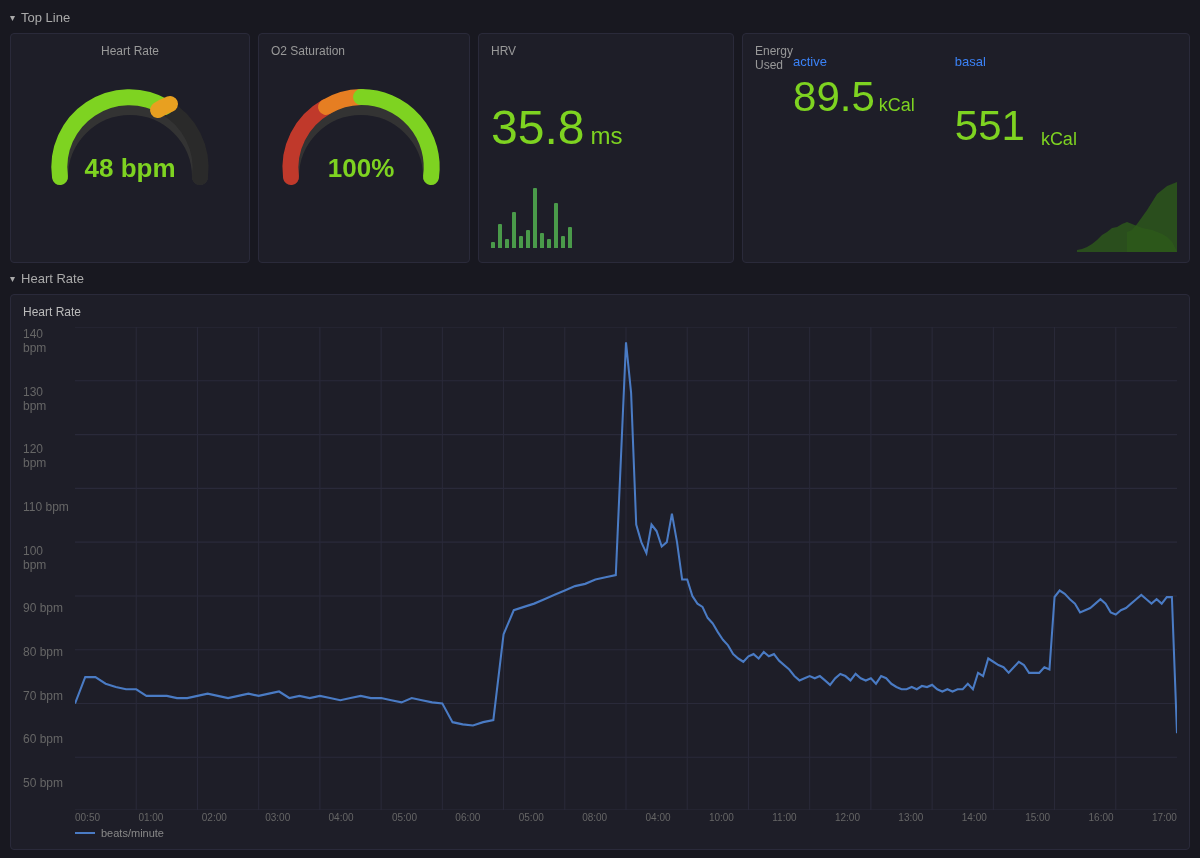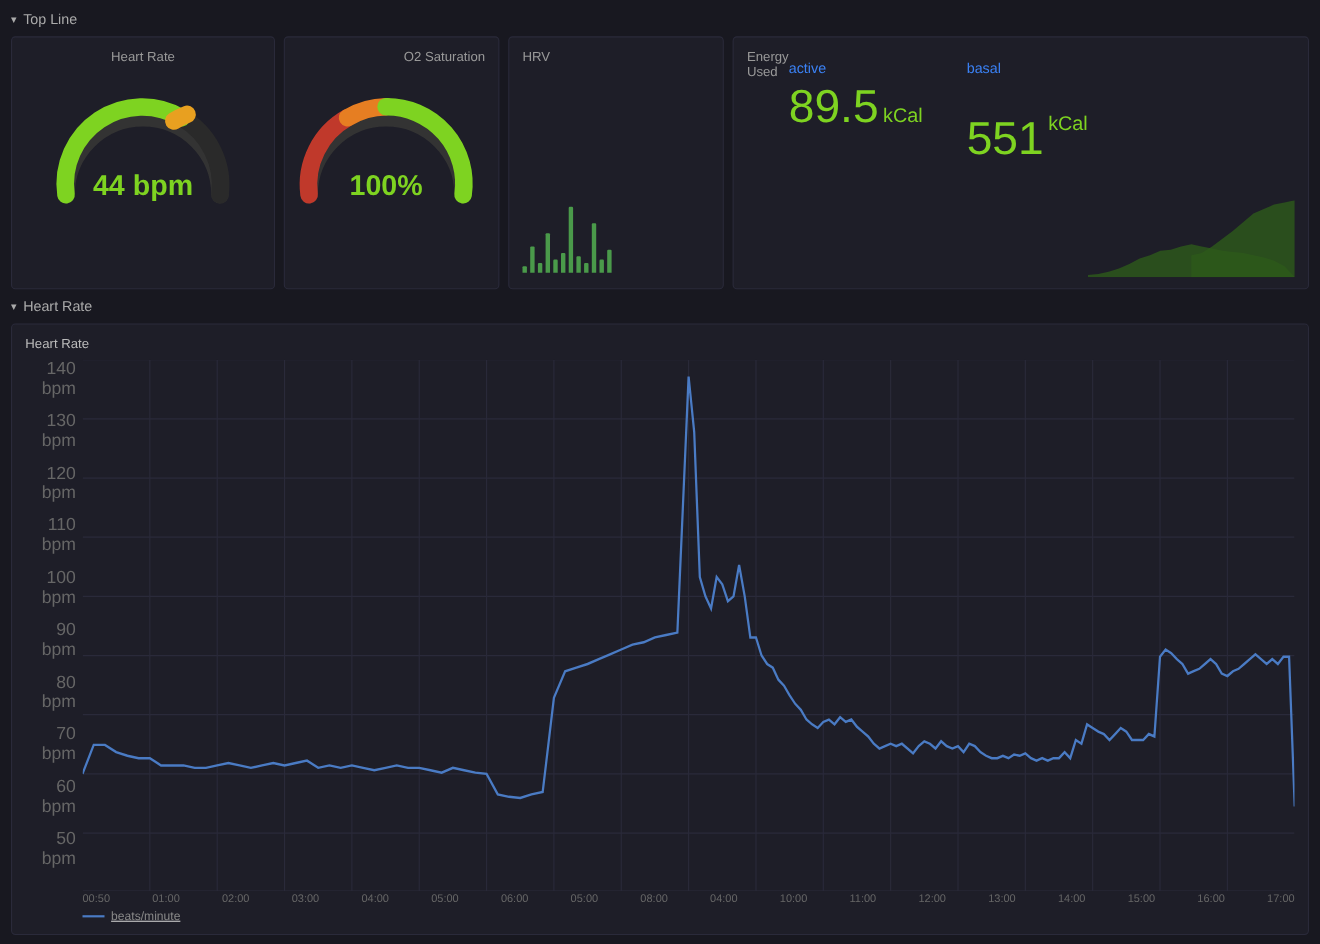--- a/index.html
+++ b/index.html
@@ -83,30 +83,30 @@
       left: 50%;
       transform: translateX(-50%);
       font-size: 26px;
       font-weight: 600;
       color: #7ed321;
       white-space: nowrap;
     }
 
     
     .card-o2 {
-      width: 196px;
+      width: 212px;
       flex-shrink: 0;
       display: flex;
       flex-direction: column;
-      align-items: flex-end;
+      align-items: flex-start;
     }
 
     
     .card-hrv {
-      width: 196px;
+      width: 256px;
       flex-shrink: 0;
       display: flex;
       flex-direction: column;
     }
 
     .hrv-value {
       font-size: 48px;
       font-weight: 300;
       color: #7ed321;
       margin-top: 20px;
@@ -199,23 +199,23 @@
     .y-axis {
       display: flex;
       flex-direction: column;
       justify-content: space-between;
       width: 52px;
       padding-bottom: 20px;
       flex-shrink: 0;
     }
 
     .y-label {
-      font-size: 16px;
+      font-size: 12px;
       color: #666;
-      text-align: right;
+      text-align: left;
       padding-right: 6px;
     }
 
     .chart-inner {
       flex: 1;
       position: relative;
       overflow: hidden;
     }
 
     .chart-svg {
@@ -235,21 +235,20 @@
       color: #666;
       text-align: center;
     }
 
     .legend {
       display: flex;
       align-items: center;
       gap: 6px;
       margin-top: 4px;
       padding-left: 52px;
-      text-decoration: underline;
     }
 
     .legend-line {
       width: 20px;
       height: 2px;
       background: #4a7bc4;
     }
 
     .legend-label {
       font-size: 11px;
@@ -274,21 +273,21 @@
         <svg class="gauge-svg" viewBox="0 0 180 110">
 
           <path d="M 20 100 A 70 70 0 0 1 160 100" fill="none" stroke="#333" stroke-width="16" stroke-linecap="round"></path>
 
           <path d="M 125 30 A 70 70 0 0 1 160 100" fill="none" stroke="#2a2a2a" stroke-width="16" stroke-linecap="round"></path>
 
           <path d="M 20 100 A 70 70 0 0 1 125 30" fill="none" stroke="#7ed321" stroke-width="16" stroke-linecap="round"></path>
 
           <path d="M 118 33 A 70 70 0 0 1 130 27" fill="none" stroke="#e8a020" stroke-width="16" stroke-linecap="round"></path>
         </svg>
-        <div class="gauge-value">44 bpm</div>
+        <div class="gauge-value">48 bpm</div>
       </div>
     </div>
 
     <div class="card card-o2">
       <div class="card-title">O2 Saturation</div>
       <div class="gauge-container">
         <svg class="gauge-svg" viewBox="0 0 180 110">
 
           <path d="M 20 100 A 70 70 0 0 1 160 100" fill="none" stroke="#333" stroke-width="16" stroke-linecap="round"></path>
 
@@ -297,20 +296,24 @@
           <path d="M 55 30 A 70 70 0 0 1 90 20" fill="none" stroke="#e67e22" stroke-width="16" stroke-linecap="round"></path>
 
           <path d="M 90 20 A 70 70 0 0 1 160 100" fill="none" stroke="#7ed321" stroke-width="16" stroke-linecap="round"></path>
         </svg>
         <div class="gauge-value">100%</div>
       </div>
     </div>
 
     <div class="card card-hrv">
       <div class="card-title">HRV</div>
+      <div style="display:flex; align-items:baseline; gap:6px; margin-top:16px;">
+        <span class="hrv-value">35.8</span>
+        <span class="hrv-unit">ms</span>
+      </div>
       <div class="hrv-bars" id="hrv-bars">
           <div class="hrv-bar" style="height: 6px;"></div>
           <div class="hrv-bar" style="height: 24px;"></div>
           <div class="hrv-bar" style="height: 9px;"></div>
           <div class="hrv-bar" style="height: 36px;"></div>
           <div class="hrv-bar" style="height: 12px;"></div>
           <div class="hrv-bar" style="height: 18px;"></div>
           <div class="hrv-bar" style="height: 60px;"></div>
           <div class="hrv-bar" style="height: 15px;"></div>
           <div class="hrv-bar" style="height: 9px;"></div>
@@ -325,21 +328,21 @@
       <div class="energy-row">
         <div class="energy-block">
           <div class="energy-label">active</div>
           <div style="display:flex; align-items:baseline; gap:4px;">
             <span class="energy-value">89.5</span>
             <span class="energy-unit">kCal</span>
           </div>
         </div>
         <div class="energy-block">
           <div class="energy-label">basal</div>
-          <div style="display:flex; align-items:flex-start; gap:4px;margin-top:33px;">
+          <div style="display:flex; align-items:flex-end; gap:16px;margin-top:33px;">
             <span class="energy-value">551</span>
             <span class="energy-unit">kCal</span>
           </div>
         </div>
       </div>
 
       <div class="energy-chart">
         <svg width="100%" height="70" viewBox="0 0 400 70" preserveAspectRatio="none">
 
           <polygon points="0,70 0,68 20,67 40,65 60,62 80,58 100,53 120,50 140,46 160,45 180,42 200,40 220,42 240,44 260,46 280,47 300,48 320,50 340,52 360,55 380,60 400,70" fill="#2d5a1a" opacity="0.8"></polygon>

